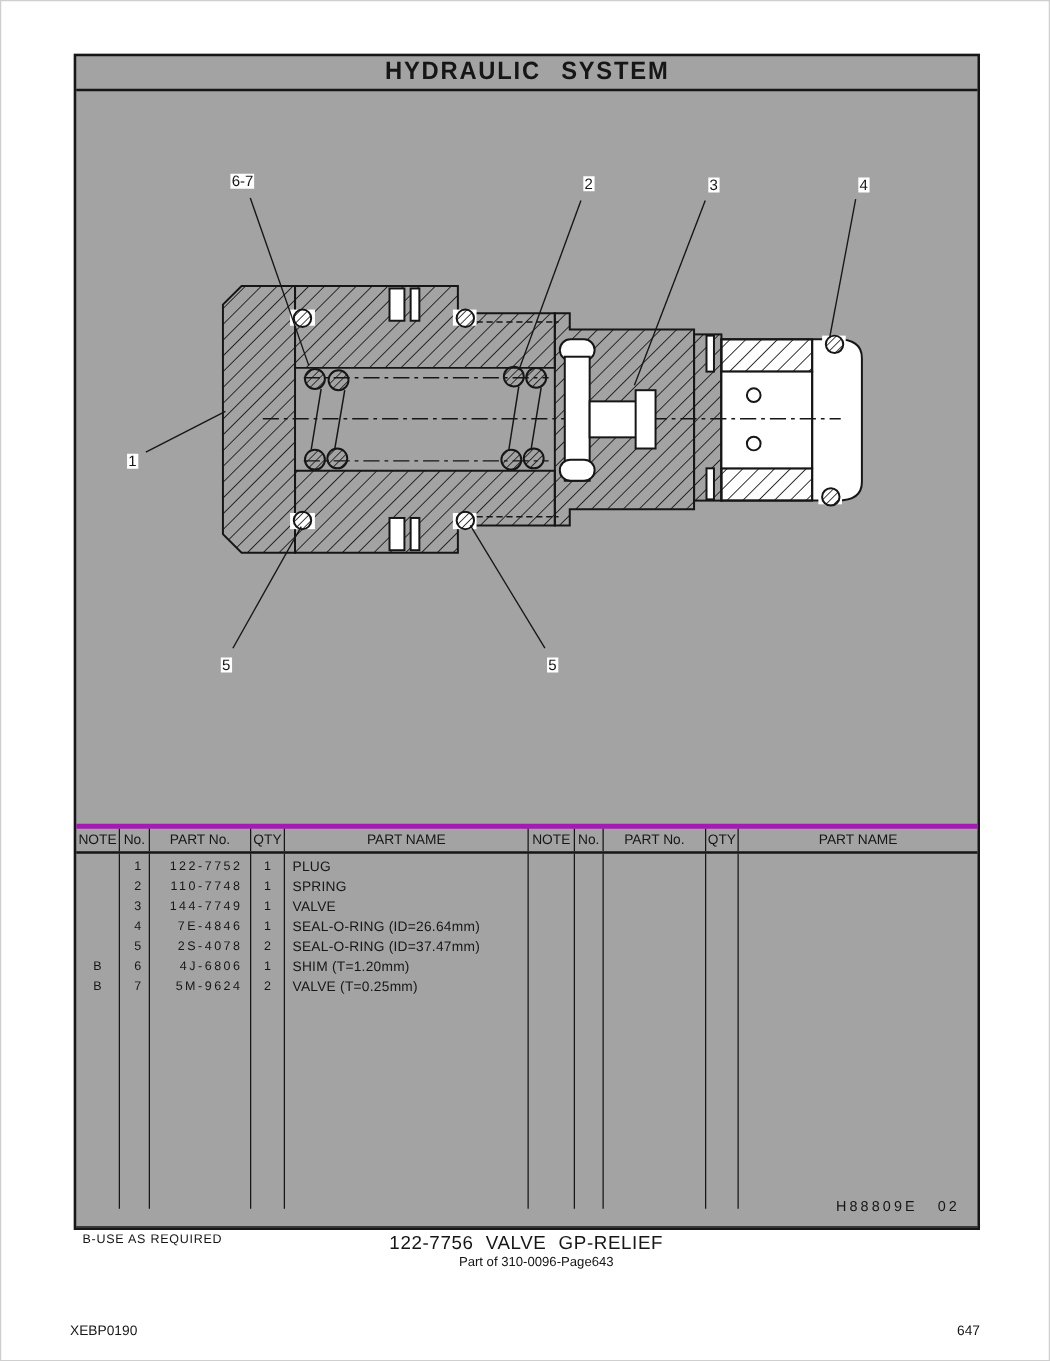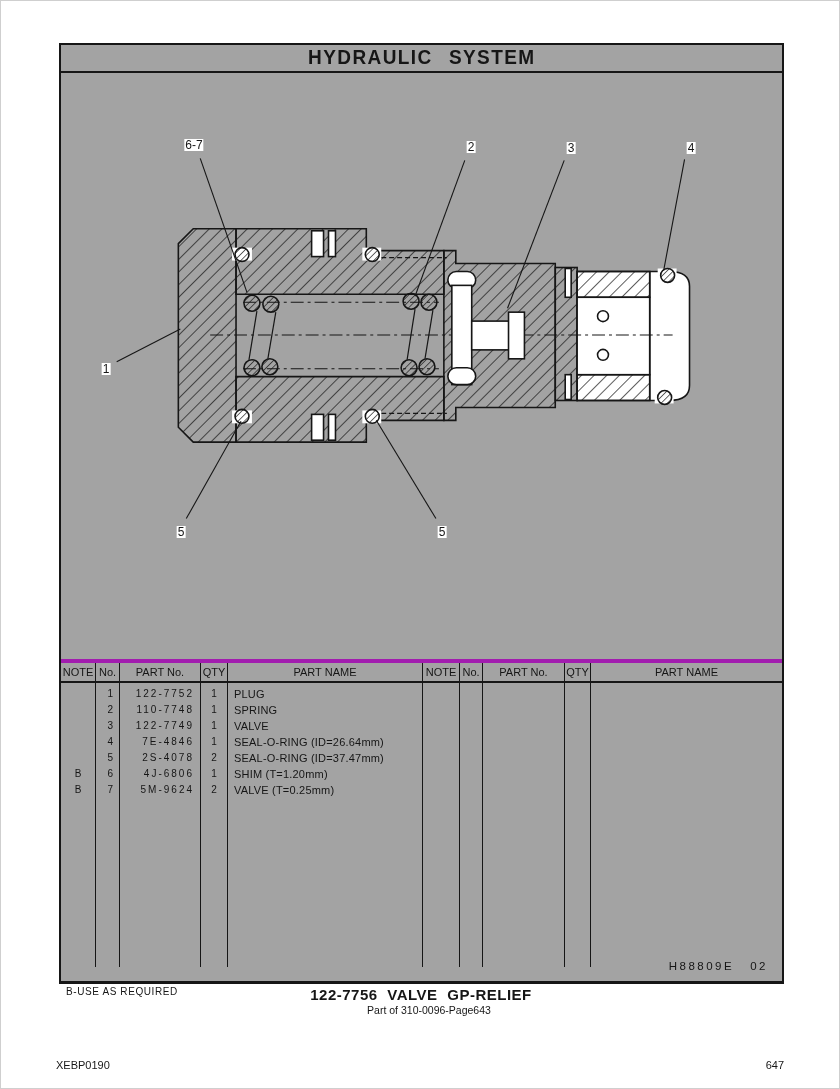--- a/index.html
+++ b/index.html
@@ -41,21 +41,21 @@
   .col-name .cell { text-align:left; padding-left:6px; font-size:11px; letter-spacing:.2px; }
 
   
   .note-row { position:relative; flex:1; border-top:1.5px solid #161616;margin-top:14px; }
   .note-text { position:absolute; left:5px; top:4px; font-size:10px; letter-spacing:.6px; }
   .drawing-ref { position:absolute; right:14px; bottom:10px; font-size:11.5px; letter-spacing:2.5px; }
   .drawing-ref .rev { margin-left:16px; }
 
   
   .caption { position:absolute; left:0; top:985px; width:840px; text-align:center; }
-  .cap-title { font-size:15px; font-weight:bold; letter-spacing:.5px; word-spacing:5px; }
+  .cap-title { font-size:15px; font-weight:normal; letter-spacing:.5px; word-spacing:5px; }
   .cap-sub { font-size:10.5px; margin-top:1px;padding-left:16px; }
   .page-footer { position:absolute; left:55px; right:55px; top:1058px;
                  display:flex; justify-content:space-between; font-size:11px; }
 </style>
 </head>
 <body>
 
 <div class="page">
   <div class="frame">
 
@@ -200,21 +200,21 @@
         <div class="cell">2</div>
         <div class="cell">3</div>
         <div class="cell">4</div>
         <div class="cell">5</div>
         <div class="cell">6</div>
         <div class="cell">7</div>
       </div>
       <div class="col-pn">
         <div class="cell">122-7752</div>
         <div class="cell">110-7748</div>
-        <div class="cell">122-7749</div>
+        <div class="cell">144-7749</div>
         <div class="cell">7E-4846</div>
         <div class="cell">2S-4078</div>
         <div class="cell">4J-6806</div>
         <div class="cell">5M-9624</div>
       </div>
       <div class="col-qty">
         <div class="cell">1</div>
         <div class="cell">1</div>
         <div class="cell">1</div>
         <div class="cell">1</div>

